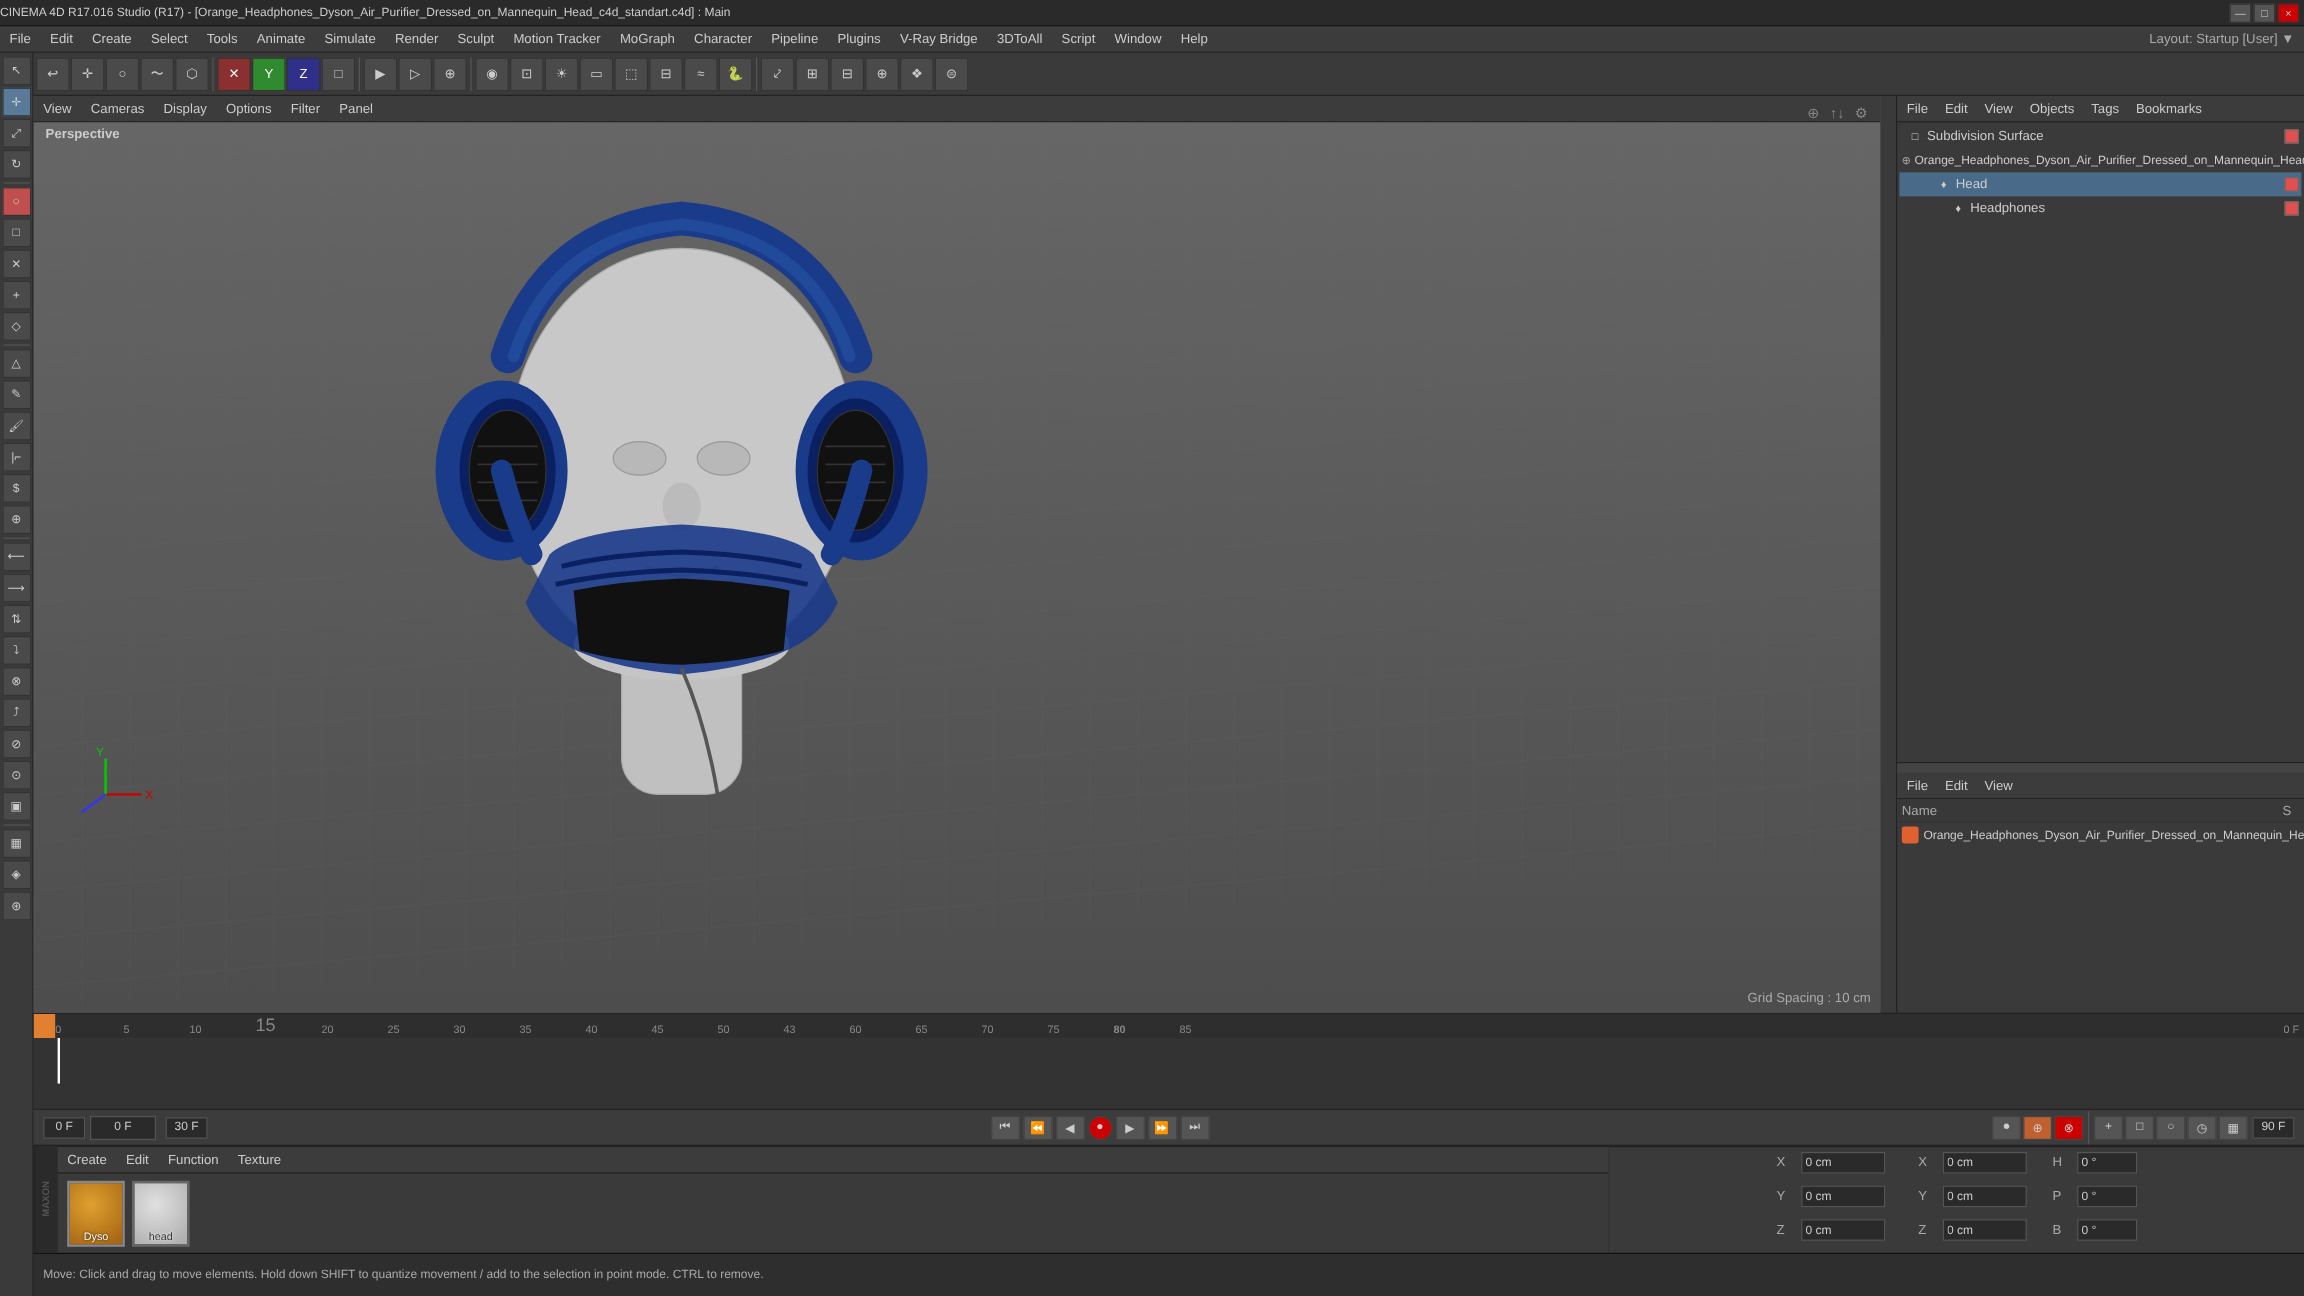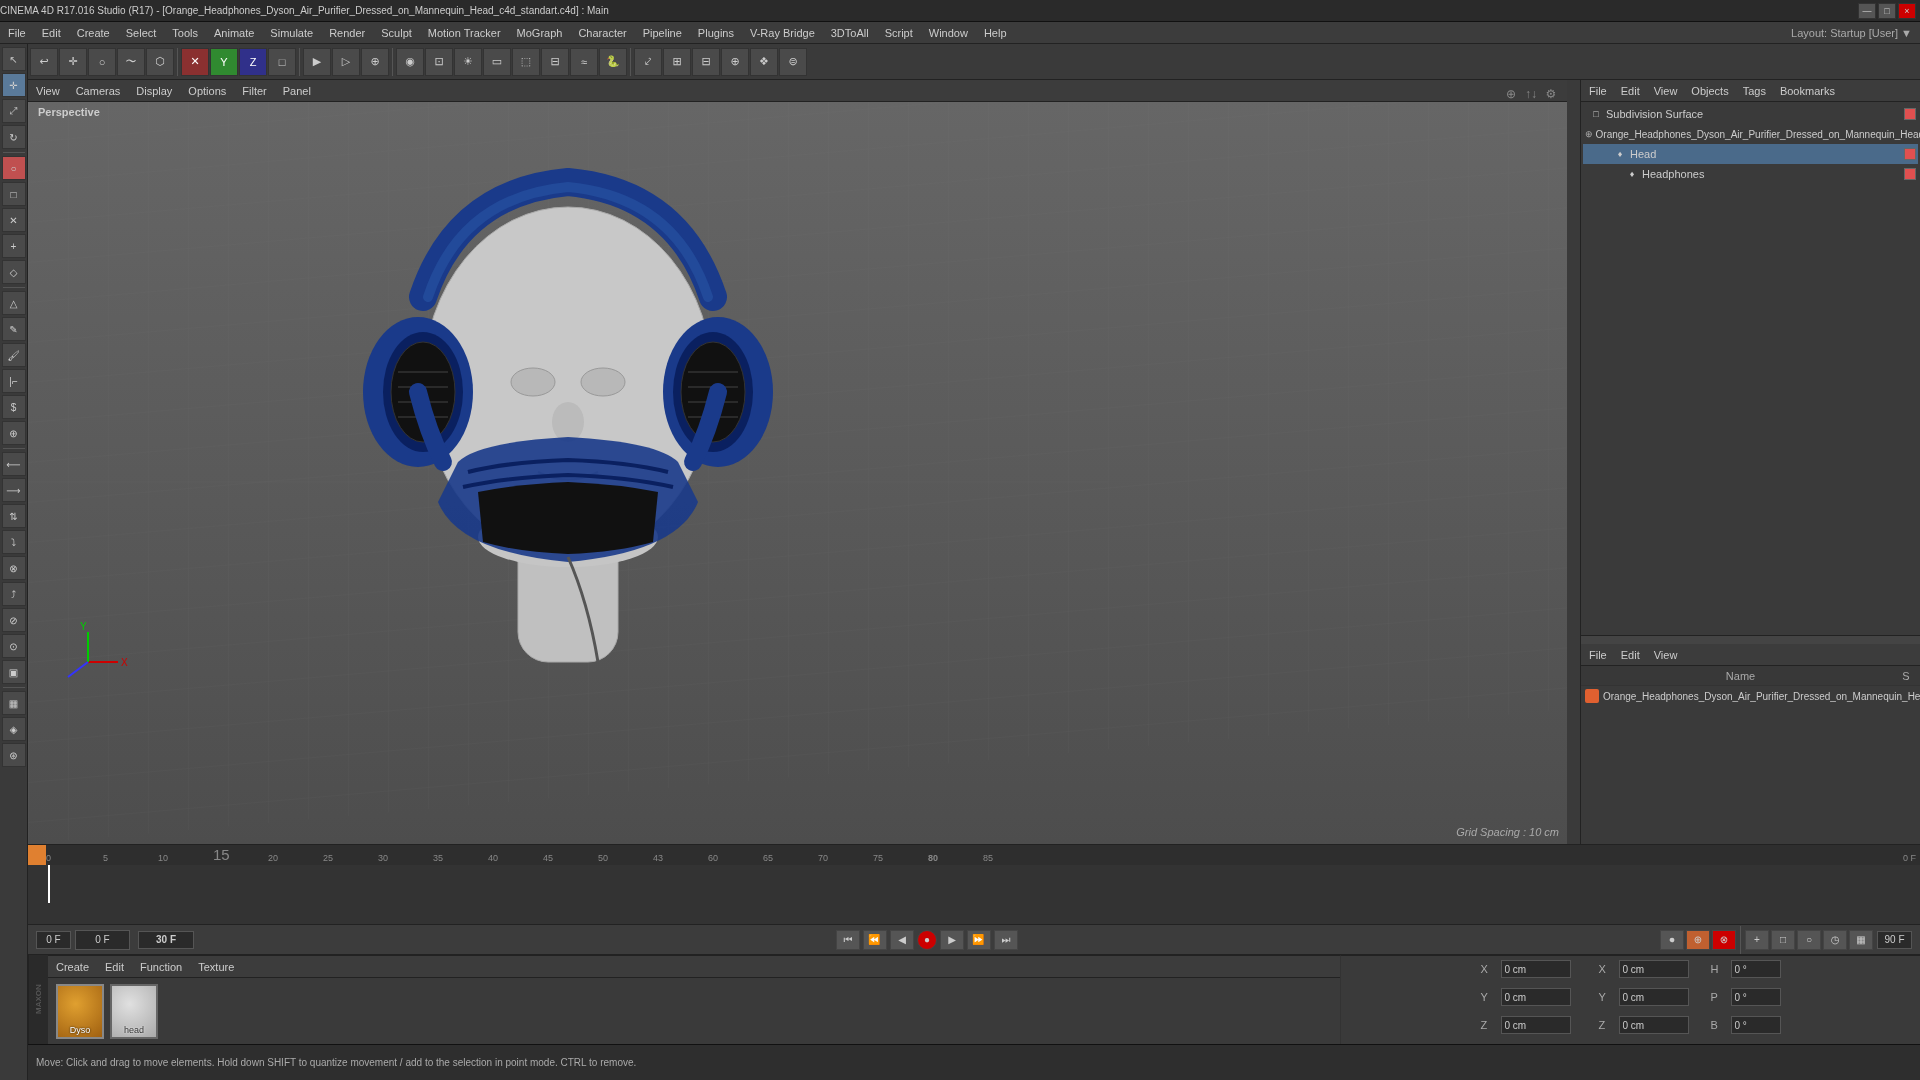--- a/index.html
+++ b/index.html
@@ -55,21 +55,21 @@
     .viewport-menu { color: #ccc; font-size: 11px; cursor: pointer; padding: 2px 4px; }
     #viewport-label { color: #aaa; font-size: 11px; padding: 0 6px; }
 
     #viewport-3d {
       position: absolute; top: 22px; left: 0; right: 0; bottom: 0;
       background: linear-gradient(180deg, #666 0%, #5a5a5a 50%, #4d4d4d 100%);
       overflow: hidden;
     }
 
     #grid-spacing {
-      position: absolute; bottom: 6px; right: 8px; color: #aaa; font-size: 11px; font-style: italic;
+      position: absolute; bottom: 6px; right: 8px; color: #aaa; font-size: 11px;
     }
 
     
     #right-panel {
       width: 340px; background: #3a3a3a; border-left: 1px solid #222;
       display: flex; flex-direction: column;
     }
 
     
     #hierarchy-panel {
@@ -443,21 +443,21 @@
         <div style="height:8px;background:#444;"></div>
 
         <div id="objects-panel">
           <div id="objects-toolbar">
             <span class="panel-menu">File</span>
             <span class="panel-menu">Edit</span>
             <span class="panel-menu">View</span>
           </div>
           <div id="objects-content">
             <div class="objects-header">
-              <span style="flex:1;text-align:center;">Name</span>
+              <span style="flex:1;">Name</span>
               <span style="width:20px;text-align:center;">S</span>
             </div>
             <div class="objects-item">
               <div class="obj-color" style="background:#e06030;"></div>
               <span style="font-size:10px;">Orange_Headphones_Dyson_Air_Purifier_Dressed_on_Mannequin_Head</span>
             </div>
           </div>
         </div>
 
       </div>
@@ -489,21 +489,21 @@
         <span style="position:absolute;right:4px;bottom:2px;color:#888;font-size:9px;">0 F</span>
       </div>
       <div id="timeline-bar" style="height:38px;background:#333;position:relative;">
         <div class="timeline-playhead"></div>
       </div>
     </div>
 
     <div id="transport-bar">
       <input class="frame-input" value="0 F" readonly="" style="width: 35px;">
       <div class="transport-btn" style="width:55px;font-size:10px;background:#2a2a2a;border:1px solid #555;">0 F</div>
-      <input class="frame-input" value="30 F" readonly="" style="width: 56px; margin-left: 4px; font-weight: bold;">
+      <input class="frame-input" value="30 F" readonly="" style="width: 35px; margin-left: 4px;">
 
       <div style="flex:1;"></div>
 
       <div style="display:flex;align-items:center;gap:3px;">
         <div class="transport-btn">⏮</div>
         <div class="transport-btn">⏪</div>
         <div class="transport-btn">◀</div>
         <div class="transport-btn" style="background:#c00;border-radius:50%;width:20px;height:20px;">●</div>
         <div class="transport-btn">▶</div>
         <div class="transport-btn">⏩</div>

